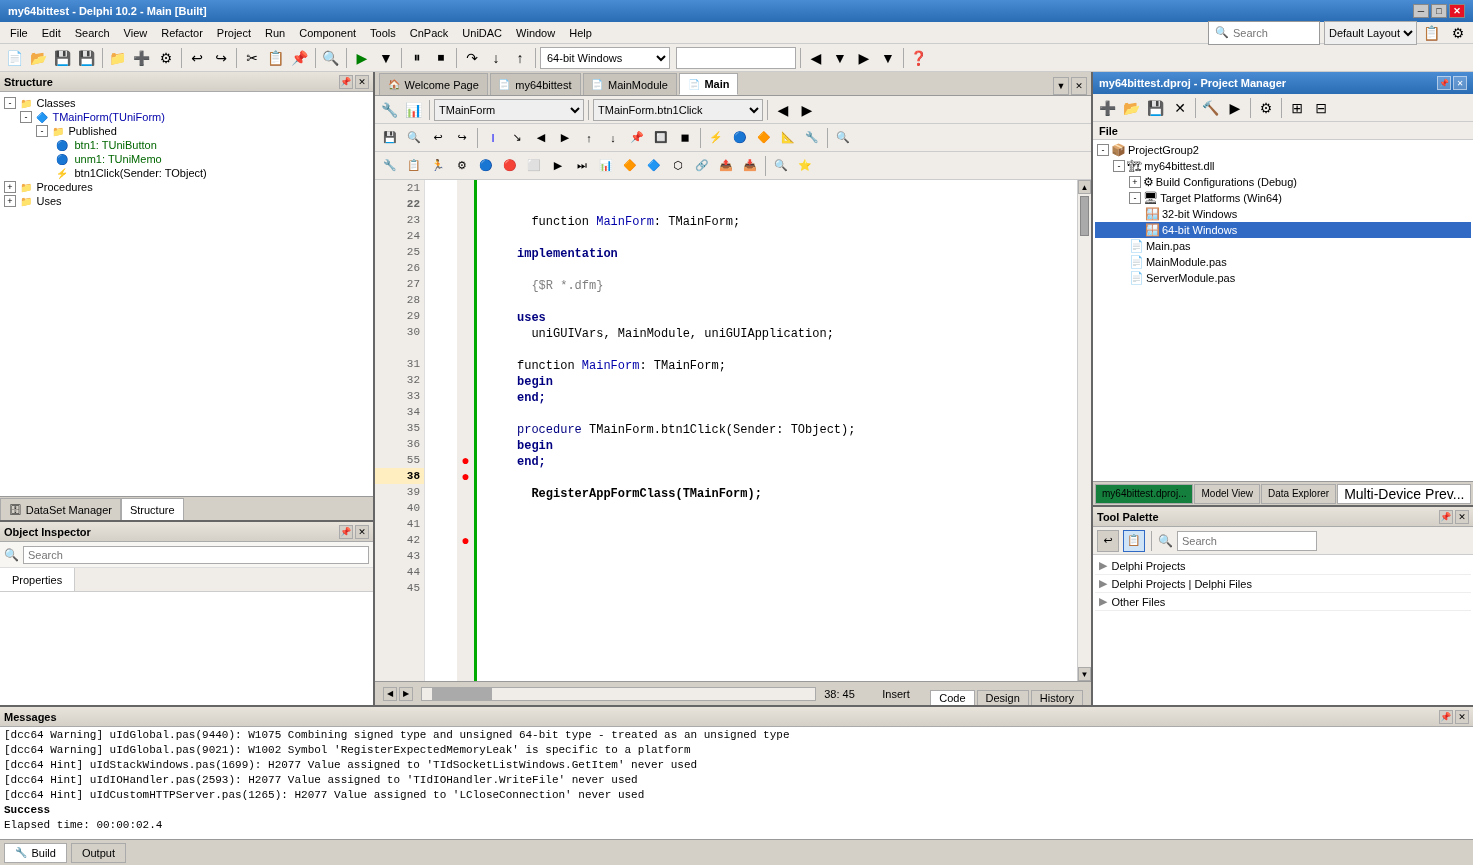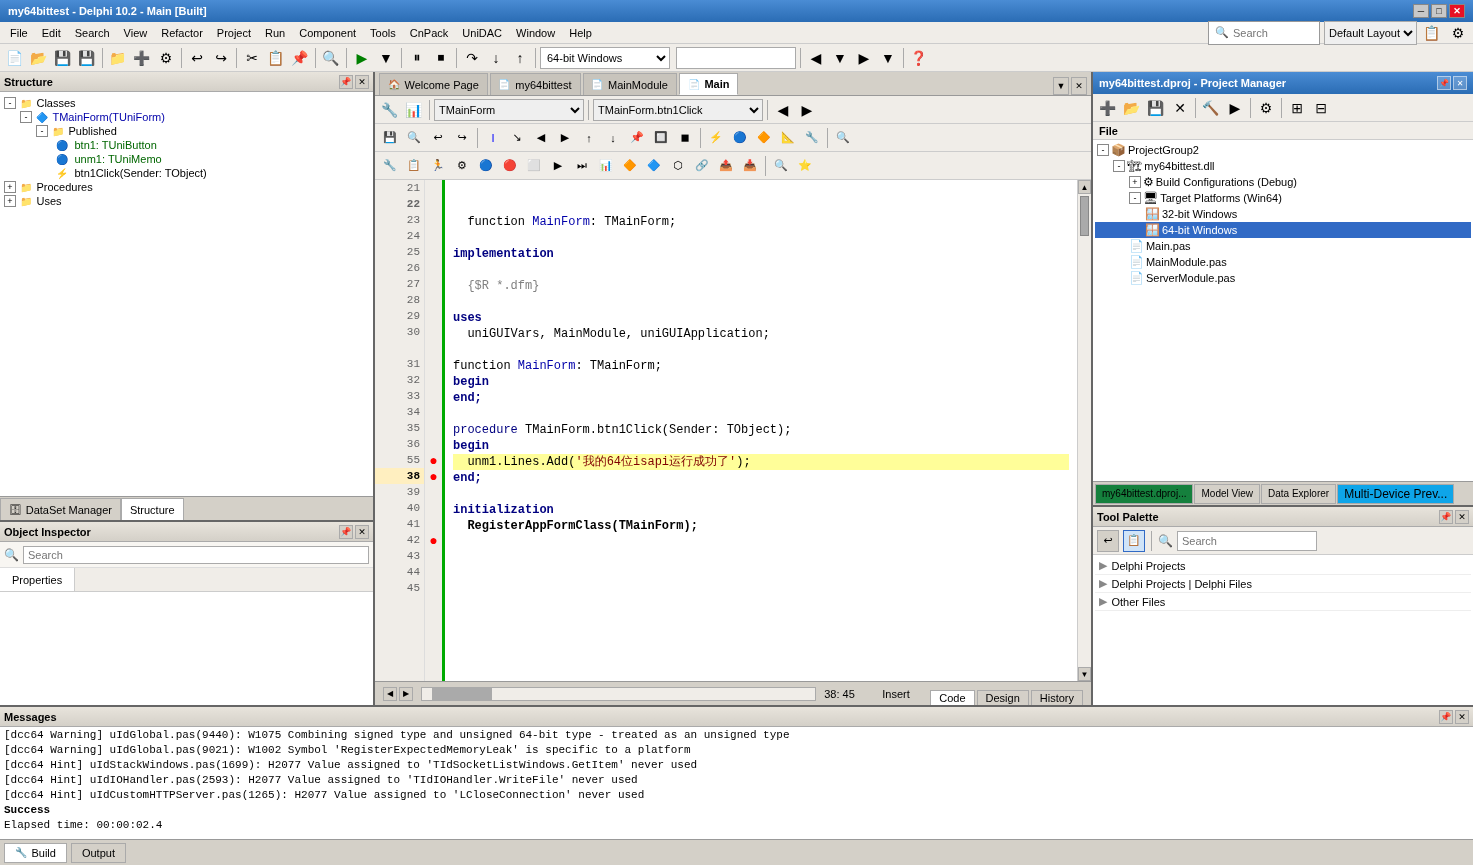--- a/index.html
+++ b/index.html
@@ -311,21 +311,21 @@
       <button class="toolbar-btn" style="font-size:11px;">🔷</button>
       <button class="toolbar-btn" style="font-size:11px;">⬡</button>
       <button class="toolbar-btn" style="font-size:11px;">🔗</button>
       <button class="toolbar-btn" style="font-size:11px;">📤</button>
       <button class="toolbar-btn" style="font-size:11px;">📥</button>
       <div class="toolbar-sep" style="width:1px; height:20px; background:#aaa; margin:0 2px;"></div>
       <button class="toolbar-btn" style="font-size:11px;">🔍</button>
       <button class="toolbar-btn" style="font-size:11px;">⭐</button>
     </div>
 
-    <div id="code-area" style="flex:1; display:flex; overflow:hidden; background:white; position:relative;">
+    <div id="code-area" style="flex:1; display:flex; overflow:hidden; background:white; position:relative;gap:32px;">
 
       <div style="width:50px; background:#f0ede8; border-right:1px solid #ddd; overflow:hidden; font-family:'Courier New',monospace; font-size:11px;">
         <div style="height:16px; display:flex; align-items:center; justify-content:flex-end; padding-right:4px; color:#666;">21</div>
         <div style="height:16px; display:flex; align-items:center; justify-content:flex-end; padding-right:4px; color:#666;font-weight:bold;">22</div>
         <div style="height:16px; display:flex; align-items:center; justify-content:flex-end; padding-right:4px; color:#666;">23</div>
         <div style="height:16px; display:flex; align-items:center; justify-content:flex-end; padding-right:4px; color:#666;">24</div>
         <div style="height:16px; display:flex; align-items:center; justify-content:flex-end; padding-right:4px; color:#666;">25</div>
         <div style="height:16px; display:flex; align-items:center; justify-content:flex-end; padding-right:4px; color:#666;">26</div>
         <div style="height:16px; display:flex; align-items:center; justify-content:flex-end; padding-right:4px; color:#666;">27</div>
         <div style="height:16px; display:flex; align-items:center; justify-content:flex-end; padding-right:4px; color:#666;">28</div>
@@ -394,24 +394,22 @@
         <div style="height:16px; white-space:pre;"> </div>
         <div style="height:16px; white-space:pre;"><span style="color:#000080; font-weight:bold;">uses</span></div>
         <div style="height:16px; white-space:pre;">  <span style="color:#000;">uniGUIVars, MainModule, uniGUIApplication;</span></div>
         <div style="height:16px; white-space:pre;"> </div>
         <div style="height:16px; white-space:pre;"><span style="color:#000;">function </span><span style="color:#0000aa;">MainForm</span><span style="color:#000;">: TMainForm;</span></div>
         <div style="height:16px; white-space:pre;"><span style="color:#000080; font-weight:bold;">begin</span></div>
         <div style="height:16px; white-space:pre;"><span style="color:#000080; font-weight:bold;">end;</span></div>
         <div style="height:16px; white-space:pre;"> </div>
         <div style="height:16px; white-space:pre;"><span style="color:#000080;">procedure</span><span style="color:#000;"> TMainForm.btn1Click(Sender: TObject);</span></div>
         <div style="height:16px; white-space:pre;"><span style="color:#000080; font-weight:bold;">begin</span></div>
-        <div style="height:16px; white-space:pre; background:#fffe99;">  <span style="color:#000;">unm1.Lines.Add(</span><span style="color:#800000;">'我的64位isapi运行成功了'</span><span style="color:#000;">);</span></div>
         <div style="height:16px; white-space:pre;"><span style="color:#000080; font-weight:bold;">end;</span></div>
         <div style="height:16px; white-space:pre;"> </div>
-        <div style="height:16px; white-space:pre;"><span style="color:#000080; font-weight:bold;">initialization</span></div>
         <div style="height:16px; white-space:pre;font-weight:bold;">  <span style="color:#000;">RegisterAppFormClass(TMainForm);</span></div>
         <div style="height:16px; white-space:pre;"> </div>
       </div>
 
       <div style="width:14px; background:#f0ede8; border-left:1px solid #ccc; display:flex; flex-direction:column;">
         <div style="height:14px; background:#d4d0c8; border:1px solid #aaa; display:flex; align-items:center; justify-content:center; font-size:8px; cursor:pointer;">▲</div>
         <div style="height:40px; background:#aaa; border:1px solid #888; margin:2px; cursor:pointer;"></div>
         <div style="flex:1;"></div>
         <div style="height:14px; background:#d4d0c8; border:1px solid #aaa; display:flex; align-items:center; justify-content:center; font-size:8px; cursor:pointer;">▼</div>
       </div>
@@ -513,21 +511,21 @@
       <div style="display:flex; align-items:center; padding:1px 2px; padding-left:34px; gap:2px; font-size:11px;">
         <span style="font-size:12px;">📄</span>
         <span>ServerModule.pas</span>
       </div>
     </div>
 
     <div style="height:24px; background:#d4d0c8; display:flex; align-items:center; padding:0 2px; border-top:1px solid #999; gap:1px; overflow:hidden;">
       <div style="padding:2px 6px; font-size:10px; cursor:pointer; border:1px solid #aaa; background:#15803d; white-space:nowrap; height:20px; display:flex; align-items:center;">my64bittest.dproj...</div>
       <div style="padding:2px 6px; font-size:10px; cursor:pointer; border:1px solid #aaa; background:#d4d0c8; white-space:nowrap; height:20px; display:flex; align-items:center;">Model View</div>
       <div style="padding:2px 6px; font-size:10px; cursor:pointer; border:1px solid #aaa; background:#d4d0c8; white-space:nowrap; height:20px; display:flex; align-items:center;">Data Explorer</div>
-      <div style="padding:2px 6px; font-size:12px; cursor:pointer; border:1px solid #aaa; background:#0ea5e9; white-space:nowrap; height:20px; display:flex; align-items:center;">Multi-Device Prev...</div>
+      <div style="padding:2px 6px; font-size:14px; cursor:pointer; border:1px solid #aaa; background:#ffffff; white-space:nowrap; height:20px; display:flex; align-items:center;">Multi-Device Prev...</div>
     </div>
 
     <div style="border-top:2px solid #666; display:flex; flex-direction:column; height:200px;">
       <div style="background:linear-gradient(to bottom,#e8e4dc,#d4d0c8); height:20px; display:flex; align-items:center; justify-content:space-between; padding:0 4px; font-weight:bold; font-size:11px; border-bottom:1px solid #aaa;">
         <span>Tool Palette</span>
         <div style="display:flex; gap:2px;">
           <button style="width:14px; height:14px; font-size:9px; border:1px solid #aaa; background:#d4d0c8; cursor:pointer;">📌</button>
           <button style="width:14px; height:14px; font-size:9px; border:1px solid #aaa; background:#d4d0c8; cursor:pointer;">✕</button>
         </div>
       </div>

